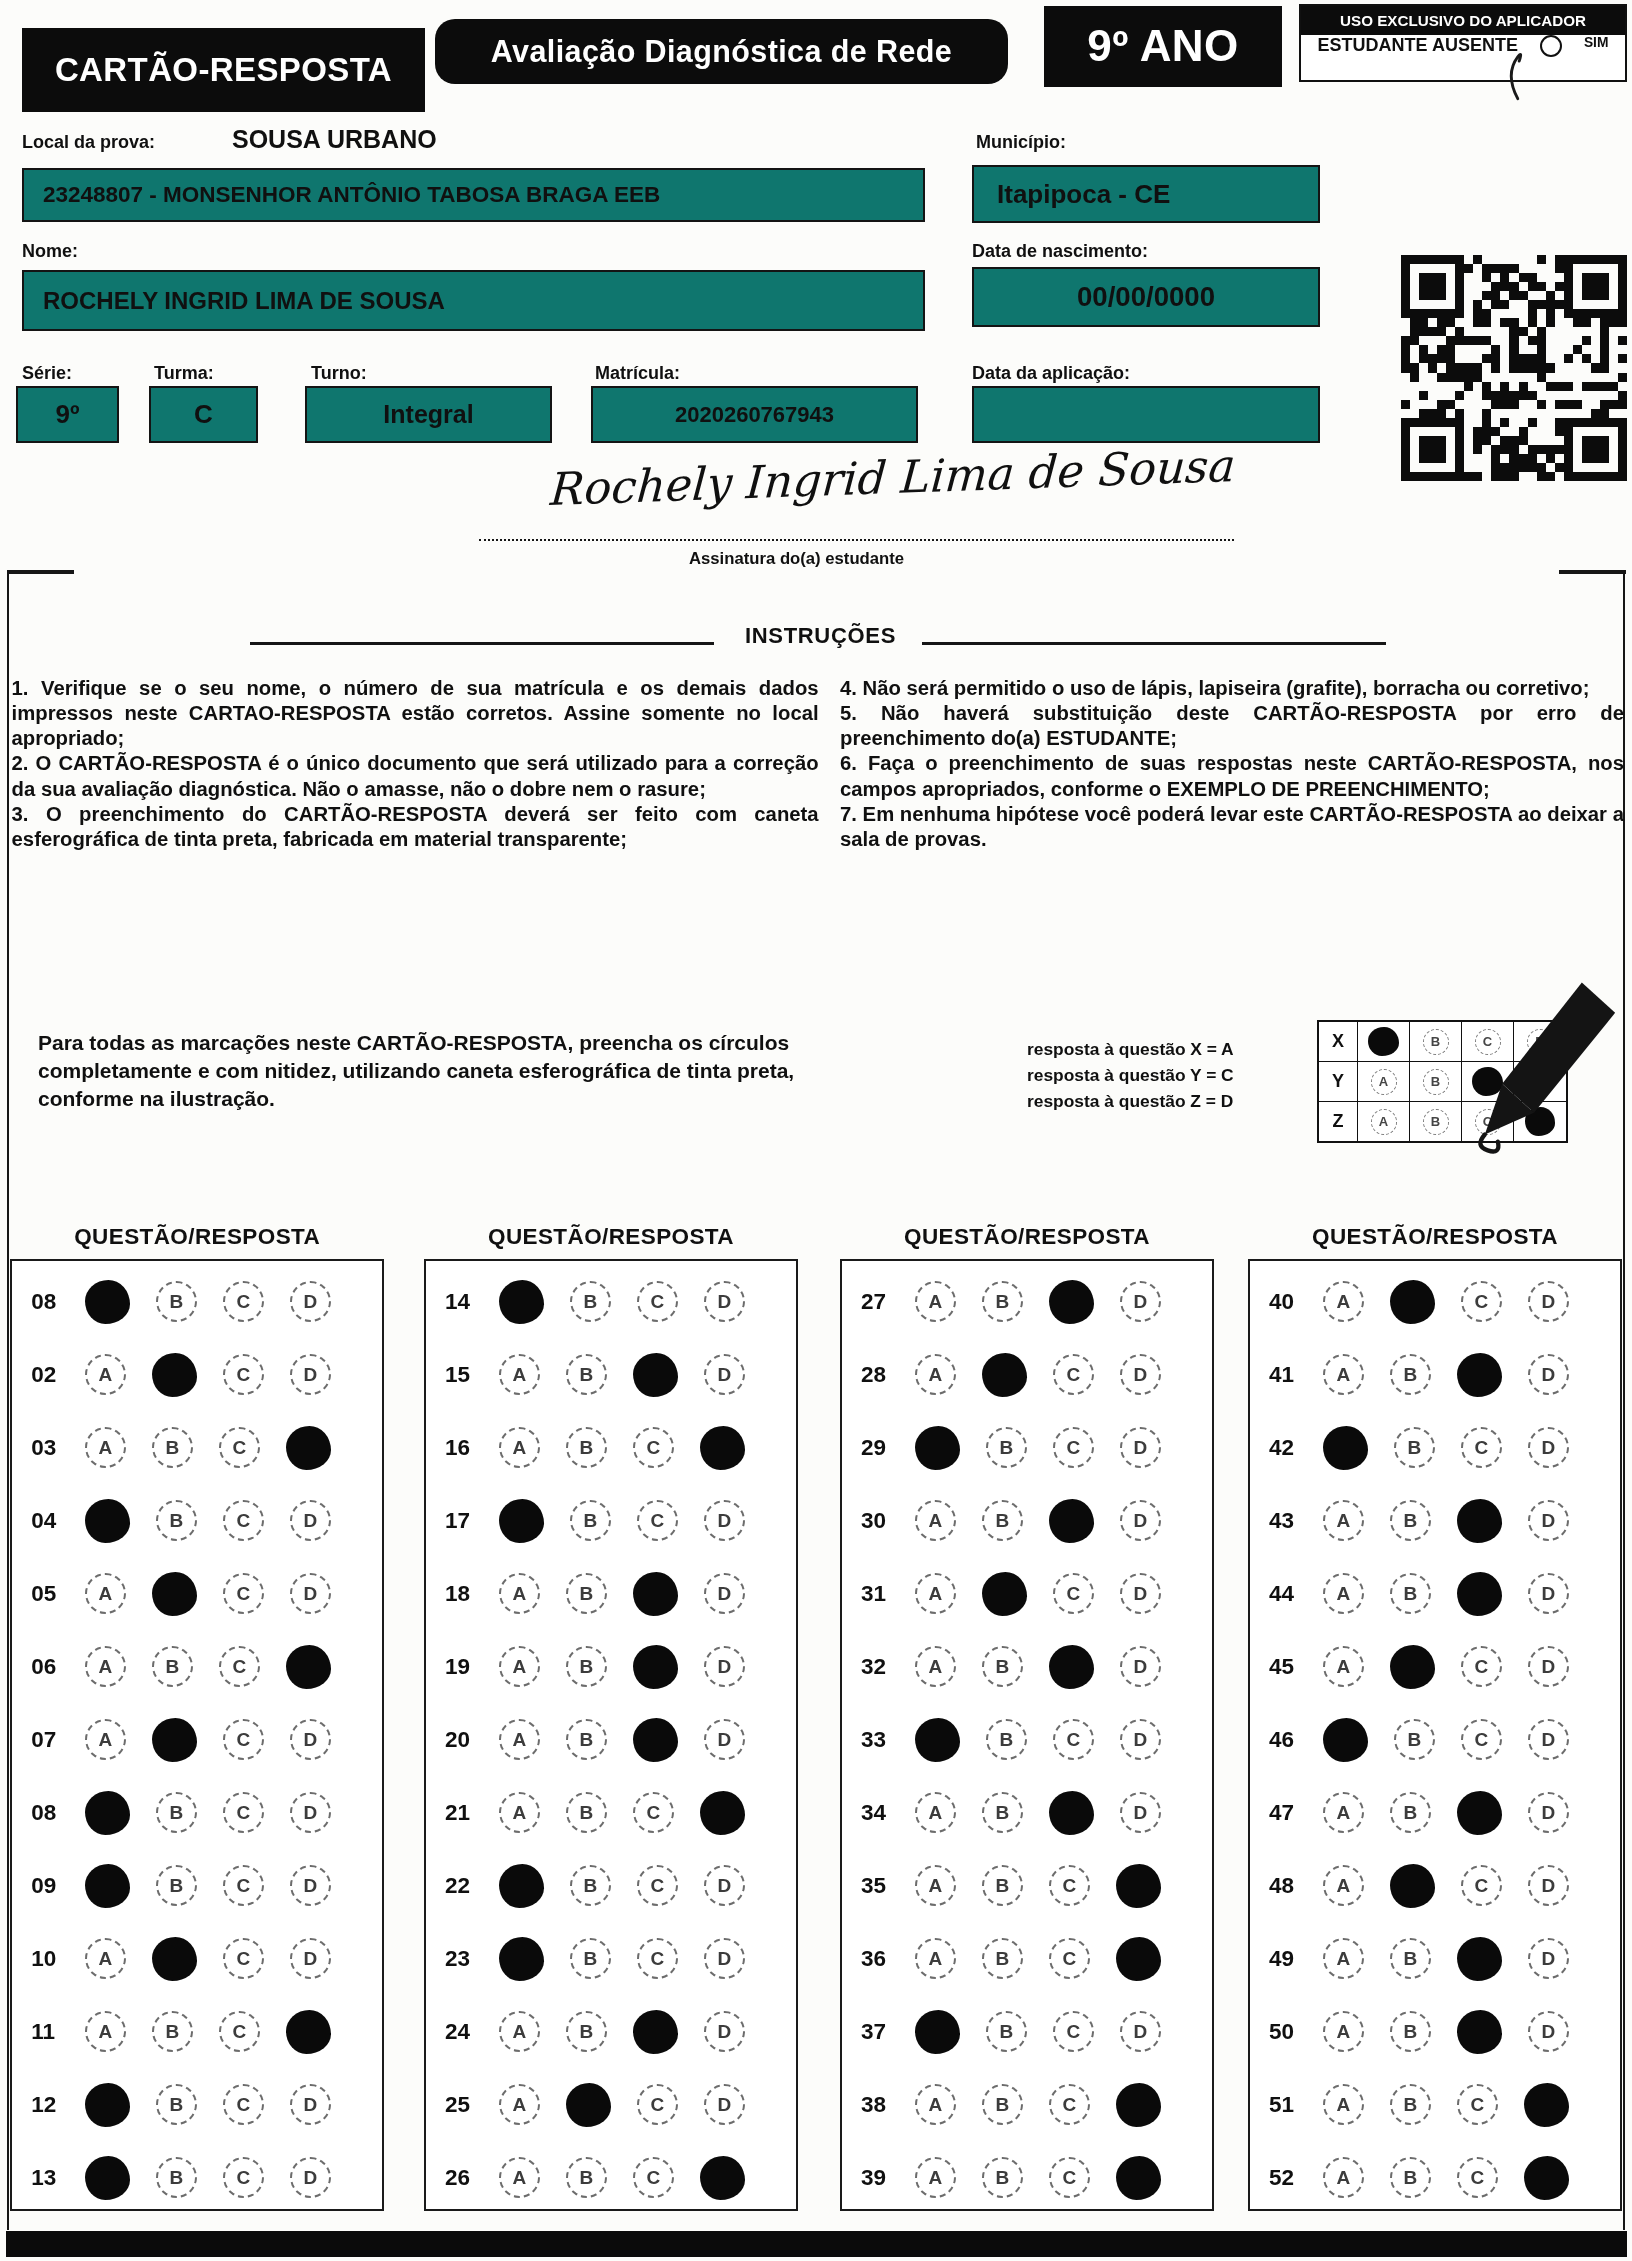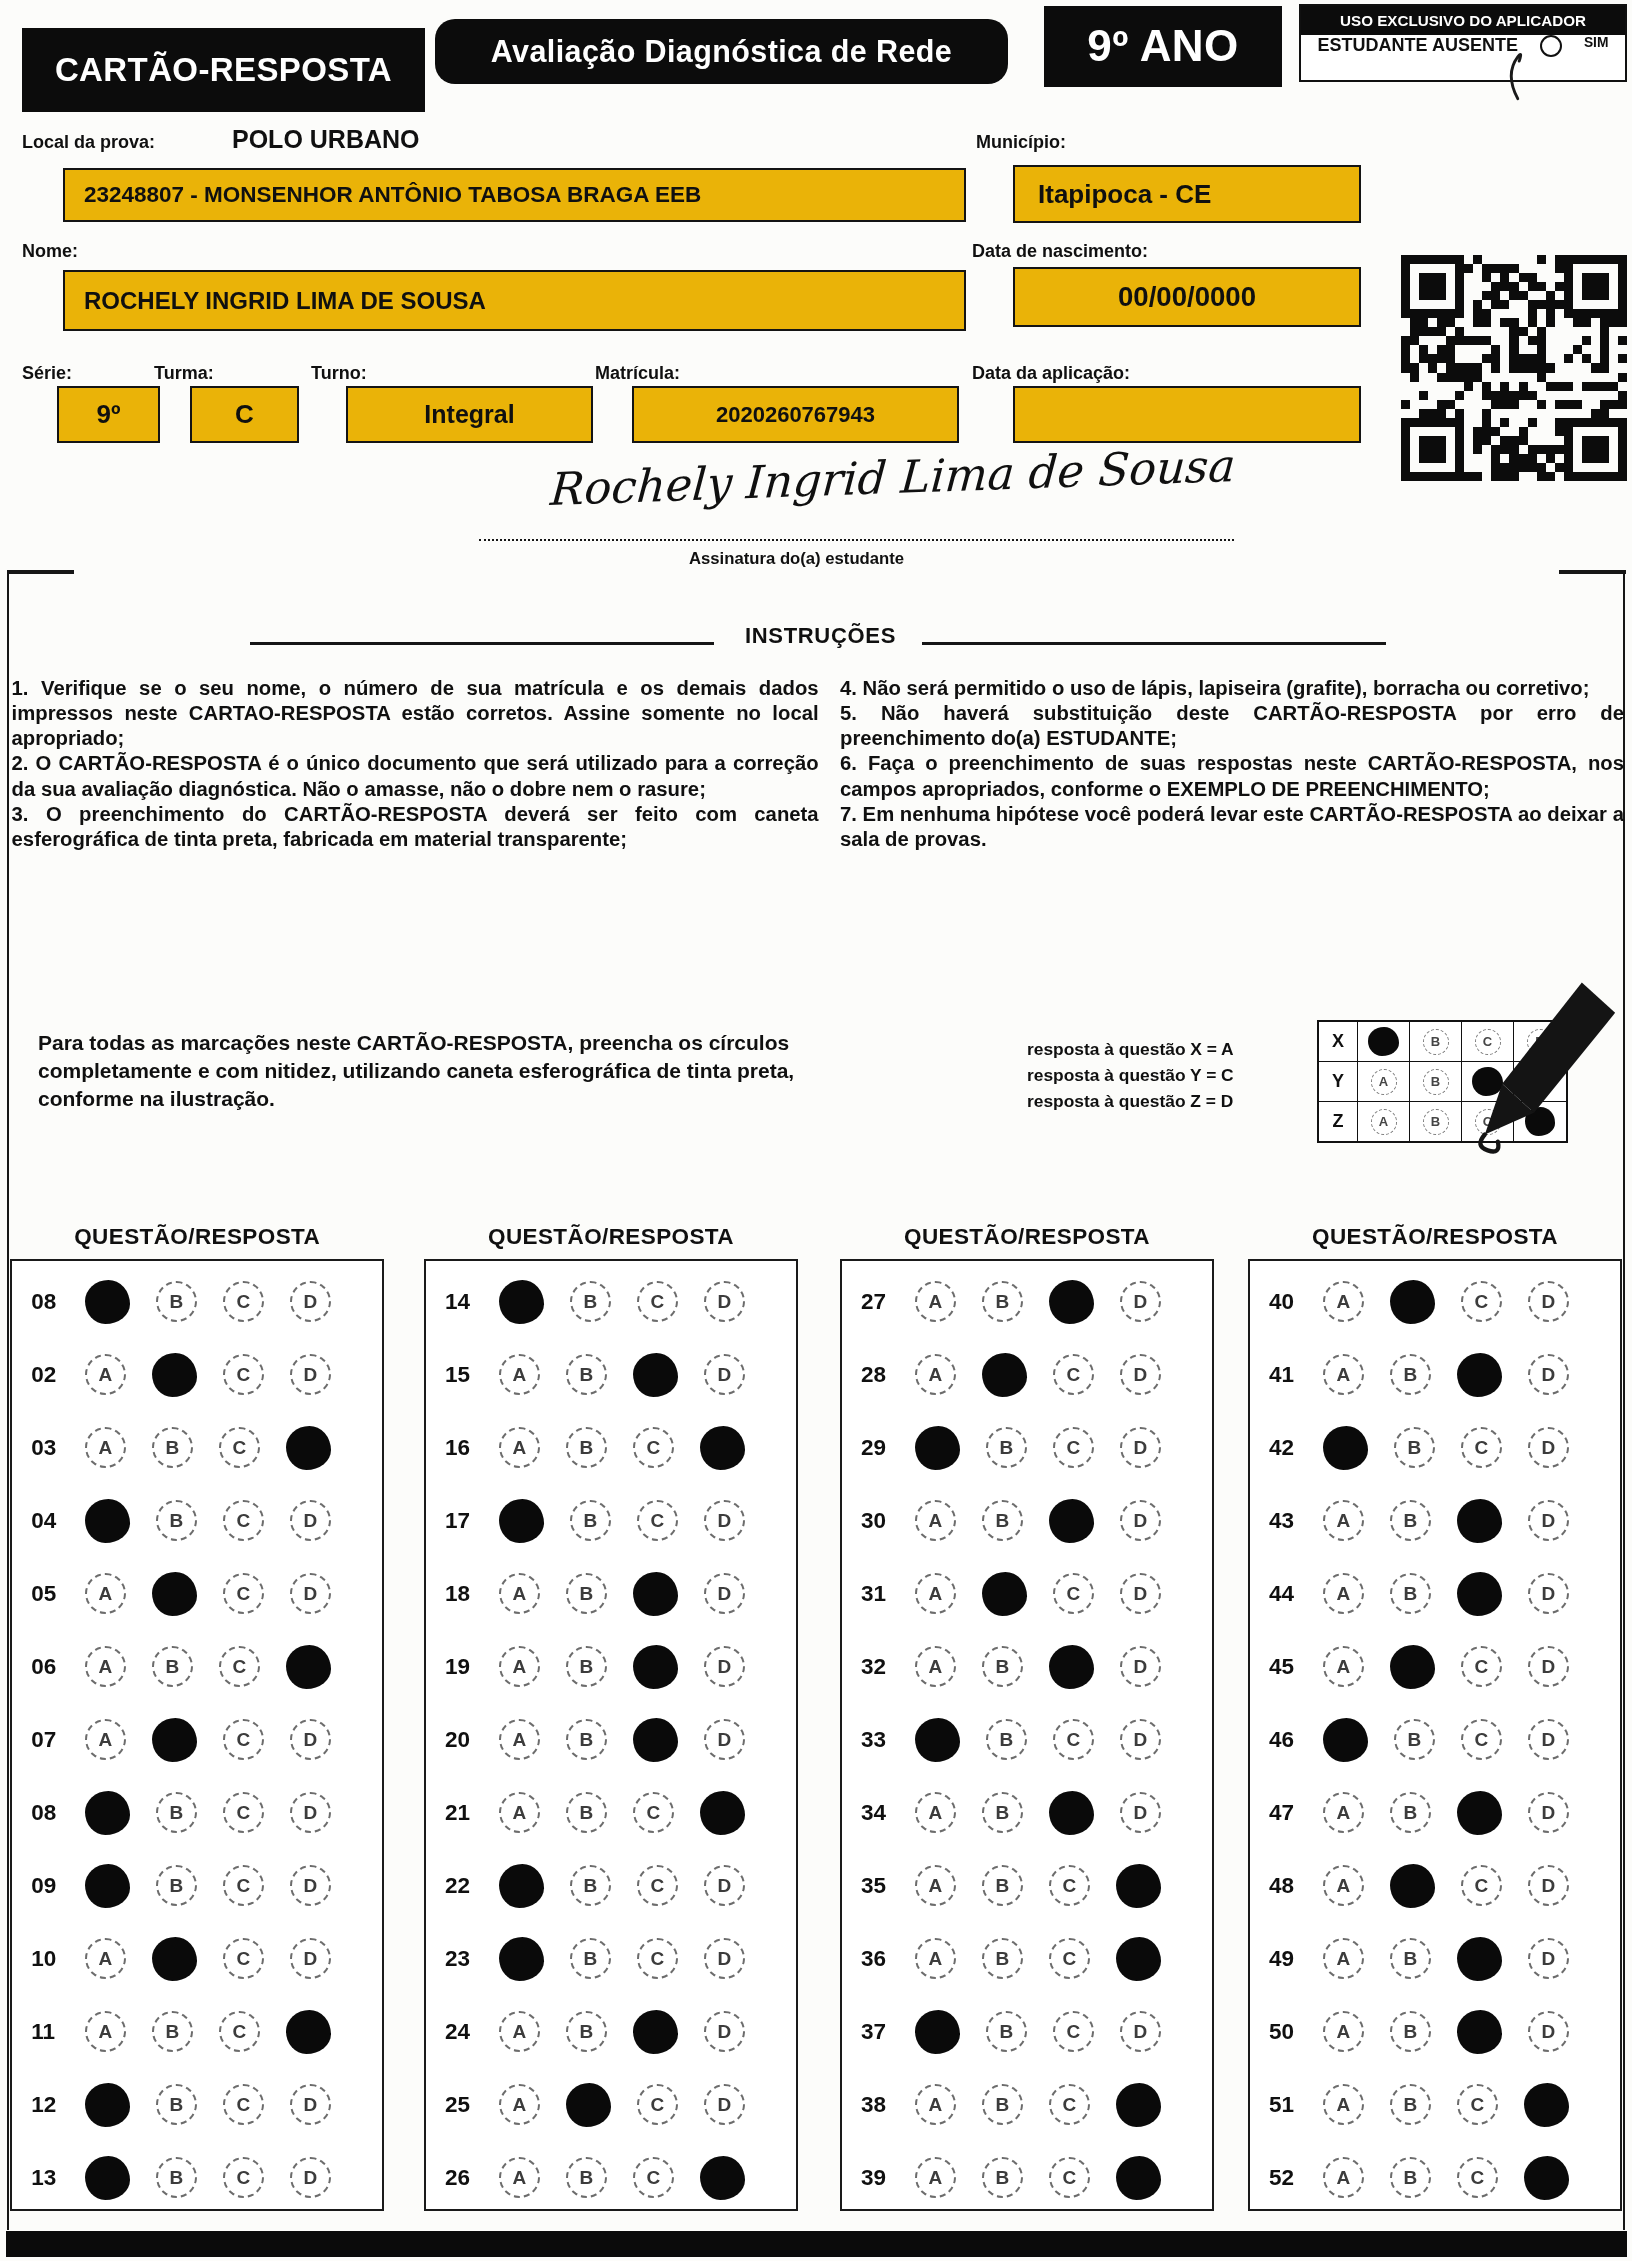--- a/index.html
+++ b/index.html
@@ -3,21 +3,21 @@
 <meta charset="utf-8">
 <style>
   *{box-sizing:border-box;margin:0;padding:0;}
   html,body{background:#e9e9e9;}
   .page{position:relative;width:1633px;height:2261px;background:#fcfcfa;
         font-family:"Liberation Sans","DejaVu Sans",sans-serif;color:#101010;overflow:hidden;}
   .abs{position:absolute;}
   .blackbox{background:#0c0c0c;color:#fff;display:flex;align-items:center;justify-content:center;
             font-weight:bold;letter-spacing:0.4px;}
   .lbl{font-weight:bold;font-size:18px;}
-  .fbox{border:2.9px solid #141414;background:#eab308;display:flex;align-items:center;font-weight:bold;margin-left:41px;}
+  .fbox{border:2.9px solid #141414;background:#0f766e;display:flex;align-items:center;font-weight:bold;}
   .center{justify-content:center;text-align:center;}
   
   .uso{border:2.9px solid #101010;background:#fff;}
   .uso-head{background:#0c0c0c;color:#fff;height:29px;display:flex;align-items:center;justify-content:center;
             font-weight:bold;font-size:15.2px;}
   .uso-body{height:38px;display:flex;align-items:flex-start;justify-content:center;gap:22px;font-weight:bold;font-size:18px;}
   .mark-circle{width:22px;height:22px;border:2.2px solid #101010;border-radius:50%;display:inline-block;}
   .sim{font-size:13.8px;font-weight:bold;}
   
   .signature{font-family:"DejaVu Serif","Liberation Serif",serif;font-style:italic;font-size:45px;
@@ -72,21 +72,21 @@
       <span class="mark-circle"></span>
       <span class="sim">SIM</span>
     </div>
   </div>
 
   <svg class="abs" style="left:1496px;top:51px;" width="30.5" height="52" viewBox="0 0 42 72">
     <path d="M30,66 q-18,-34 0,-58 q7,-9 2,6" stroke="#1a1a1a" stroke-width="4" fill="none" stroke-linecap="round"></path>
   </svg>
 
   <div class="abs lbl" style="left:22px;top:132px;">Local da prova:</div>
-  <div class="abs" style="left:232px;top:125px;font-size:25px;font-weight:bold;">POLO URBANO</div>
+  <div class="abs" style="left:232px;top:125px;font-size:25px;font-weight:bold;">SOUSA URBANO</div>
   <div class="abs lbl" style="left:976px;top:132px;">Município:</div>
 
   <div class="abs fbox" style="left:22px;top:168px;width:903px;height:54px;font-size:22.5px;padding-left:19px;">23248807 - MONSENHOR ANTÔNIO TABOSA BRAGA EEB</div>
   <div class="abs fbox" style="left:972px;top:165px;width:348px;height:58px;font-size:26px;padding-left:23px;">Itapipoca - CE</div>
 
   <div class="abs lbl" style="left:22px;top:241px;">Nome:</div>
   <div class="abs lbl" style="left:972px;top:241px;">Data de nascimento:</div>
 
   <div class="abs fbox" style="left:22px;top:270px;width:903px;height:61px;font-size:24px;padding-left:19px;">ROCHELY INGRID LIMA DE SOUSA</div>
   <div class="abs fbox center" style="left:972px;top:267px;width:348px;height:60px;font-size:27.6px;">00/00/0000</div>

